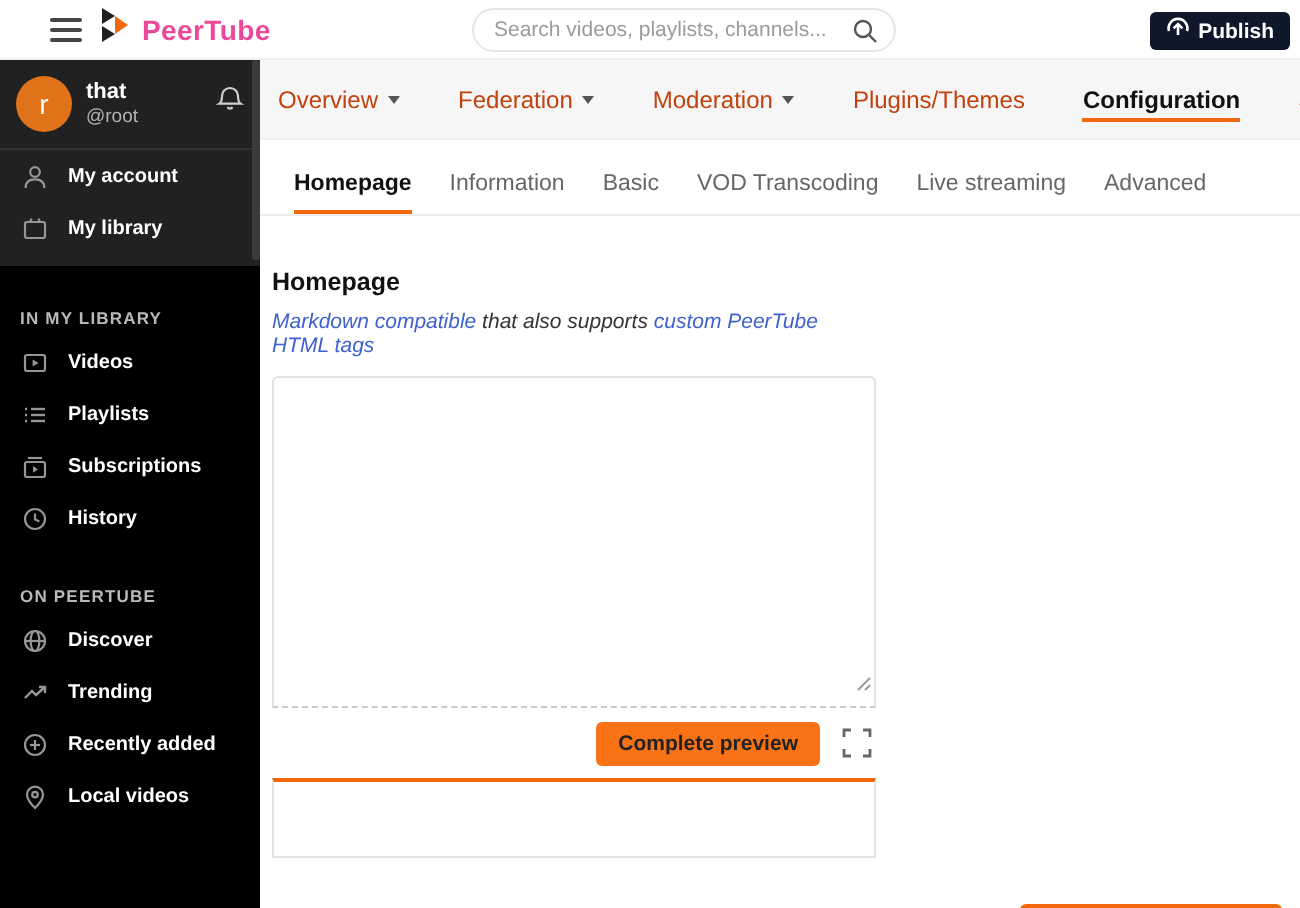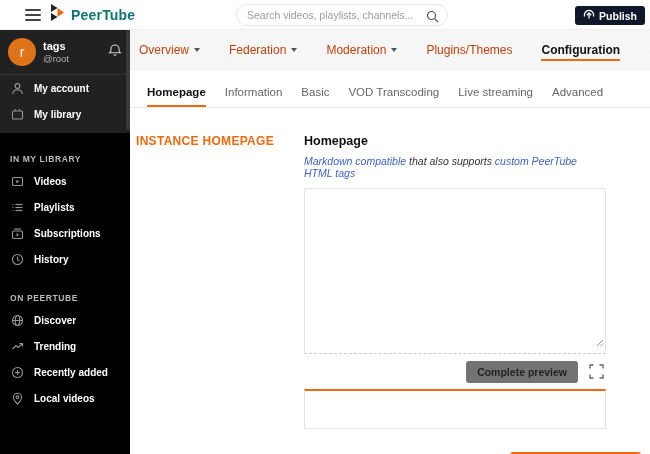--- a/index.html
+++ b/index.html
@@ -5,21 +5,21 @@
   * { margin:0; padding:0; box-sizing:border-box; }
   html,body { width:650px; height:454px; overflow:hidden; }
   body { font-family:"Liberation Sans", sans-serif; background:#fff; position:relative; }
 
   
   .header { position:absolute; top:0; left:0; width:650px; height:30px; background:#fff;
             border-bottom:1px solid #f0f0f0; z-index:5; }
   .burger { position:absolute; left:25px; top:9px; width:16px; height:12px; cursor:pointer; }
   .burger i { display:block; height:2px; background:#444; margin-bottom:3px; border-radius:1px; }
   .logo { position:absolute; left:50px; top:4px; display:flex; align-items:center; gap:6px; cursor:pointer; }
-  .logo-text { font-size:14px; font-weight:bold; color:#0f766e; letter-spacing:.2px; }
+  .logo-text { font-size:14px; font-weight:bold; color:#ec4899; letter-spacing:.2px; }
   .search-wrap { position:absolute; left:236px; top:4px; width:212px; height:22px;
                  border:1px solid #e6e6e6; border-radius:12px; background:#fff; }
   .search-wrap input { border:0; outline:none; background:transparent; width:178px; height:20px;
                        padding-left:10px; font-size:10.5px; color:#333; font-family:"Liberation Sans",sans-serif; }
   .search-wrap input::placeholder { color:#9b9b9b; }
   .search-ico { position:absolute; right:8px; top:4px; }
   .publish-btn { position:absolute; right:5px; top:6px; height:19px; background:#0f172a; color:#fff;
                  border:0; border-radius:3px; font-size:10.5px; font-weight:bold; padding:0 8px;
                  display:flex; align-items:center; gap:4px; cursor:pointer; font-family:"Liberation Sans",sans-serif; }
 
@@ -60,21 +60,21 @@
   .col-right { width:302px; }
   .field-label { font-size:12.5px; font-weight:bold; color:#111; }
   .help-line { font-size:10.5px; font-style:italic; color:#333; margin-top:7px; }
   .help-link { color:#3e62cd; cursor:pointer; }
   .md-area { position:relative; margin-top:9px; }
   .md-textarea { width:302px; height:166px; border:1px solid #e2e2e2; border-bottom:1px dashed #c9c9c9;
                  border-radius:3px 3px 0 0; resize:none; outline:none; background:#fff;
                  font-family:"Liberation Sans",sans-serif; font-size:11px; padding:6px; display:block; }
   .resize-grip { position:absolute; right:2px; bottom:3px; pointer-events:none; }
   .md-toolbar { display:flex; justify-content:flex-end; align-items:center; gap:10px; padding:7px 2px 6px 0; }
-  .preview-btn { background:#737373; border:0; border-radius:3px; font-size:10.5px; font-weight:bold;
+  .preview-btn { background:#f97316; border:0; border-radius:3px; font-size:10.5px; font-weight:bold;
                  color:#222; padding:5px 11px; cursor:pointer; font-family:"Liberation Sans",sans-serif; }
   .expand-btn { width:16px; height:16px; background:none; border:0; cursor:pointer; padding:0; }
   .preview-panel { border:1px solid #e2e2e2; border-top:2px solid #F2690D; height:40px; background:#fff; }
   .submit-row { display:flex; justify-content:flex-end; padding:23px 9px 0 0; }
   .update-btn { background:#F2690D; color:#fff; border:0; border-radius:3px; font-size:11px;
                 font-weight:bold; padding:5px 10px; cursor:pointer; font-family:"Liberation Sans",sans-serif; }
 </style>
 </head>
 <body>
 
@@ -113,21 +113,21 @@
     </span>
     <span>Publish</span>
   </button>
 </header>
 
 <aside class="sidebar">
   <div class="user-block">
     <div class="user-row">
       <div class="avatar">r</div>
       <div class="user-names">
-        <div class="user-name">tags</div>
+        <div class="user-name">that</div>
         <div class="user-handle">@root</div>
       </div>
       <span>
         <svg width="14" height="15" viewBox="0 0 14 15" fill="none" stroke="#cfcfcf" stroke-width="1.1">
           <path d="M7,2 a4,4 0 0 1 4,4 c0,3 1.3,3.8 1.3,3.8 H1.7 c0,0 1.3,-0.8 1.3,-3.8 a4,4 0 0 1 4,-4 z"></path>
           <path d="M5.8,11.5 a1.3,1.3 0 0 0 2.4,0"></path>
         </svg>
       </span>
     </div>
     <div class="menu-item">
@@ -272,23 +272,20 @@
   <div class="subnav">
     <span class="subnav-item active">Homepage</span>
     <span class="subnav-item">Information</span>
     <span class="subnav-item">Basic</span>
     <span class="subnav-item">VOD Transcoding</span>
     <span class="subnav-item">Live streaming</span>
     <span class="subnav-item">Advanced</span>
   </div>
 
   <div class="content">
-    <div class="col-left">
-      <div class="section-heading">INSTANCE HOMEPAGE</div>
-    </div>
     <div class="col-right">
       <div class="field-label">Homepage</div>
       <div class="help-line"><span class="help-link">Markdown compatible</span><span> that also supports </span><span class="help-link">custom PeerTube HTML tags</span></div>
 
       <div class="md-area">
         <textarea class="md-textarea" style=""></textarea>
         <span class="resize-grip">
           <svg width="8" height="8" viewBox="0 0 8 8" stroke="#9a9a9a" stroke-width="1">
             <line x1="7" y1="1" x2="1" y2="7"></line>
               <line x1="7" y1="4.5" x2="4.5" y2="7"></line>

